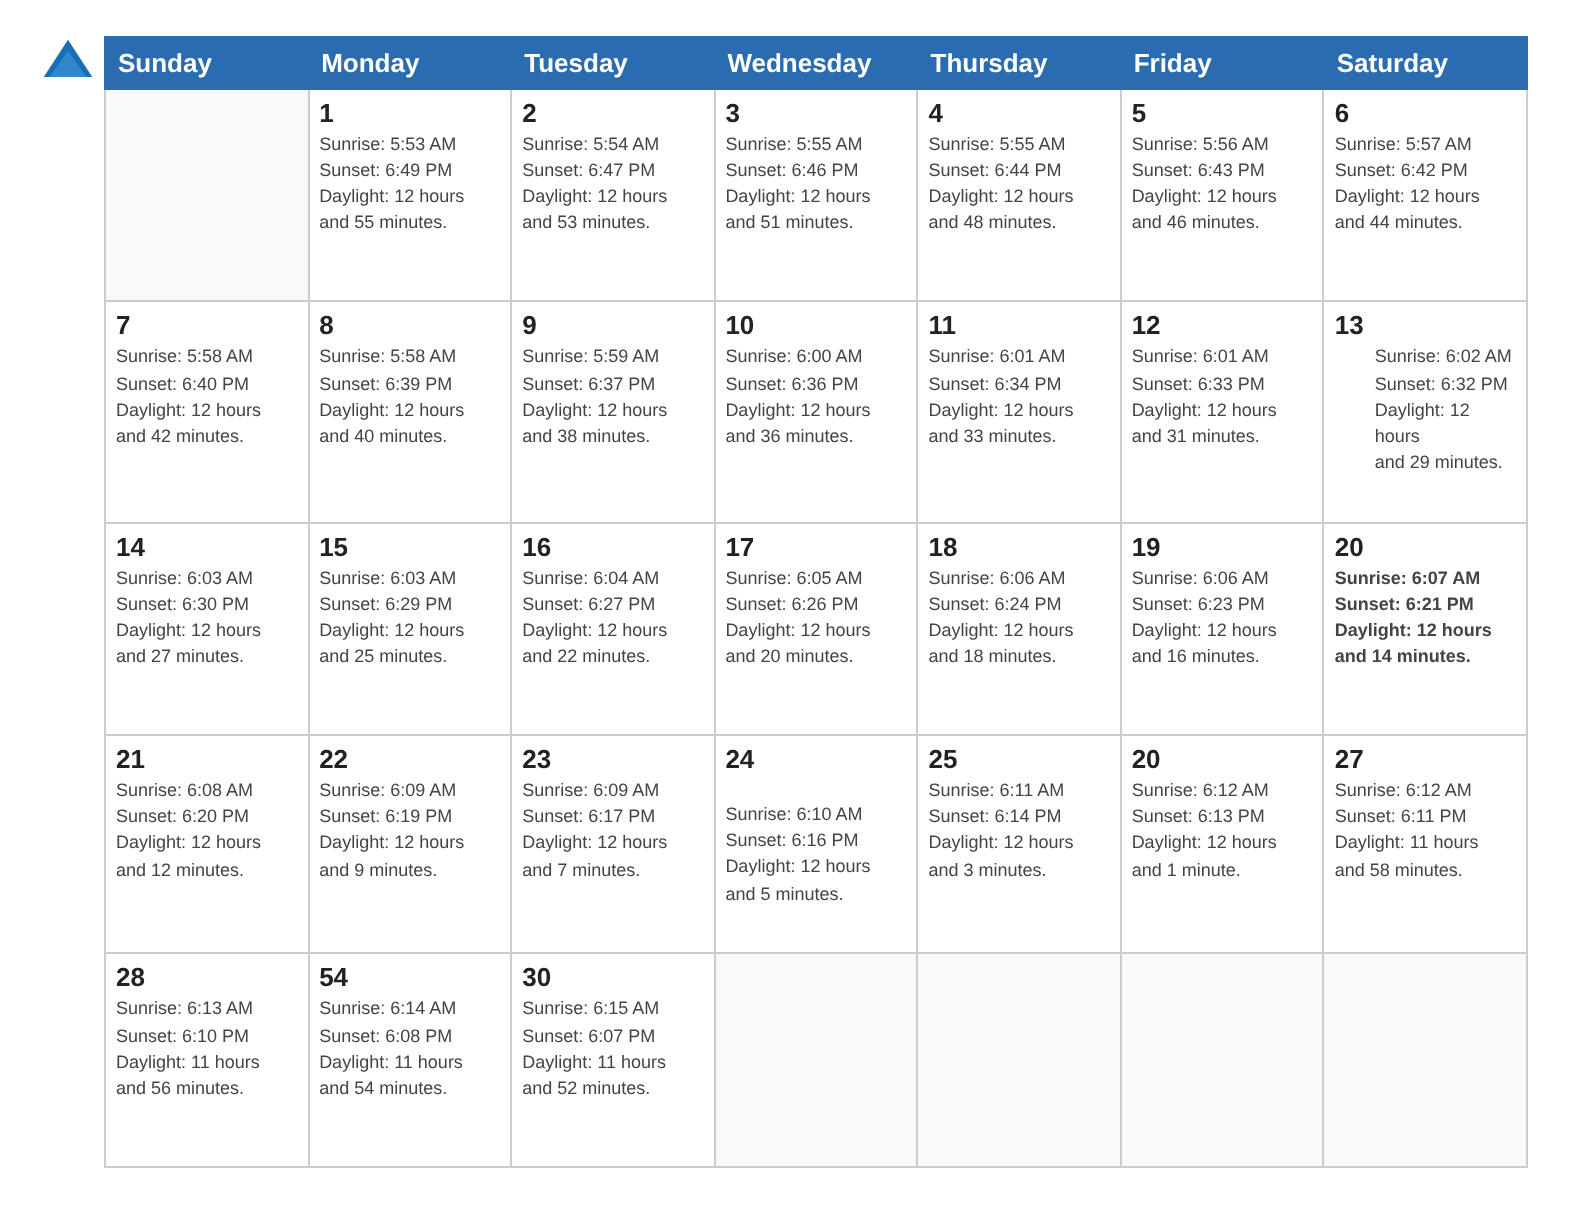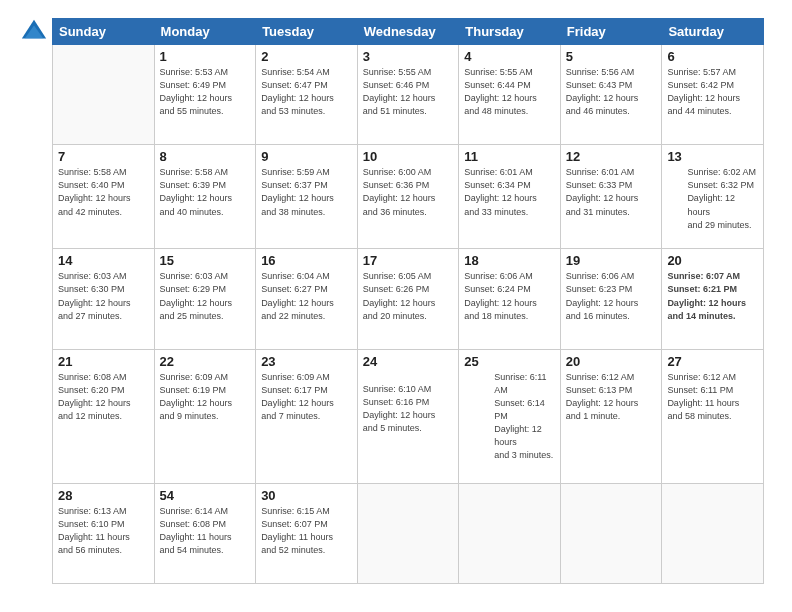--- a/index.html
+++ b/index.html
@@ -298,21 +298,21 @@
           </td>
           <td>
             <span class="day-number">24</span>
             <div class="day-info" style="white-space: pre-line; margin-top: 14px;">Sunrise: 6:10 AM
 Sunset: 6:16 PM
 Daylight: 12 hours
 and 5 minutes.</div>
           </td>
           <td>
             <span class="day-number">25</span>
-            <div class="day-info" style="white-space: pre-line; margin-left: 30px;">Sunrise: 6:11 AM
+            <div class="day-info" style="white-space: pre-line;">Sunrise: 6:11 AM
 Sunset: 6:14 PM
 Daylight: 12 hours
 and 3 minutes.</div>
           </td>
           <td>
             <span class="day-number">20</span>
             <div class="day-info" style="white-space: pre-line;">Sunrise: 6:12 AM
 Sunset: 6:13 PM
 Daylight: 12 hours
 and 1 minute.</div>

